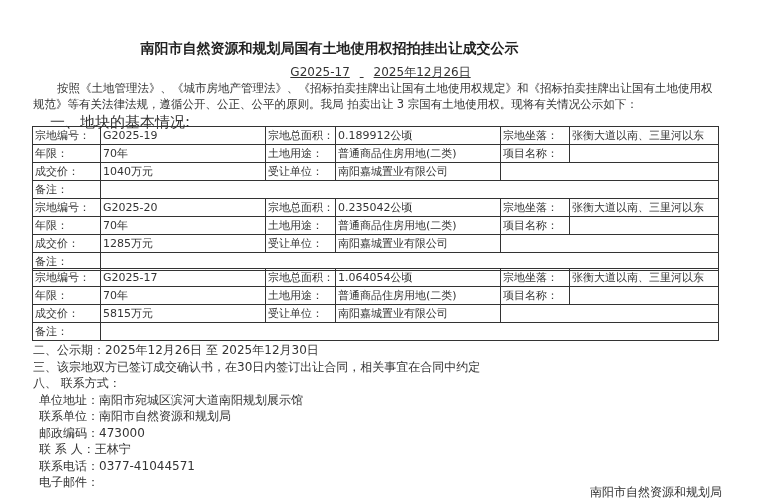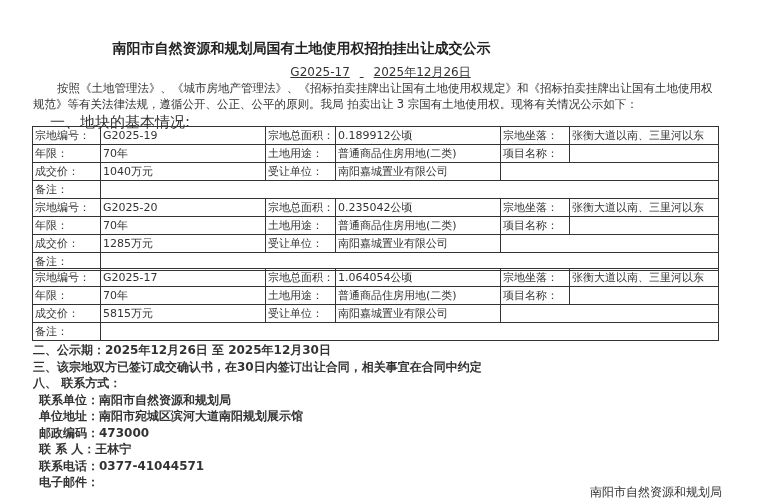--- a/index.html
+++ b/index.html
@@ -3,42 +3,42 @@
 <meta charset="utf-8">
 <style>
   html, body { margin:0; padding:0; }
   body {
     width:761px; height:504px; overflow:hidden; background:#ffffff;
     font-family: "DejaVu Sans", "Liberation Sans", sans-serif;
     color:#333333; font-size:11.5px; position:relative;
   }
   .title {
     position:absolute; left:0; top:40px; width:603px; text-align:center;
-    font-size:14px; font-weight:bold; color:#222;
+    font-size:14px; font-weight:bold; color:#222;padding-left:28px;
   }
   .subtitle {
     position:absolute; left:0; top:64px; width:761px; text-align:center;
     font-size:12px; color:#333;text-decoration:underline;
   }
   .subtitle span { margin:0 10px; }
   .para {
     position:absolute; left:33px; top:80px; width:690px; line-height:16px;
     font-size:11.5px; text-indent:24px;
   }
   .section-label { position:absolute; left:50px; font-size:15px; }
   table.parcel {
     position:absolute; left:32px; width:686px; border-collapse:collapse;
     table-layout:fixed; font-size:11px;
   }
   table.parcel td {
     border:1px solid #333; height:17px; padding:0 2px; line-height:17px;
     white-space:nowrap; overflow:hidden; color:#333;margin-top:36px;
   }
   .lines { position:absolute; left:33px; top:342px; line-height:16.5px; font-size:12px; }
-  .lines div { white-space:nowrap;font-weight:bold; }
+  .lines div { white-space:nowrap; }
   .indent { padding-left:6px; }
   .sign { position:absolute; left:590px; top:484px; font-size:12px;font-family:Liberation Serif, serif; }
 </style>
 </head>
 <body>
 
 <div class="title">南阳市自然资源和规划局国有土地使用权招拍挂出让成交公示</div>
 <div class="subtitle">
   <span>G2025-17</span>
   <span>2025年12月26日</span>
@@ -163,21 +163,21 @@
     <td>备注：</td>
     <td colspan="5"></td>
   </tr>
 </tbody>
   </table>
 
 <div class="lines">
   <div>二、公示期：2025年12月26日 至 2025年12月30日</div>
   <div>三、该宗地双方已签订成交确认书，在30日内签订出让合同，相关事宜在合同中约定</div>
   <div>八、 联系方式：</div>
+  <div class="indent">单位地址：南阳市宛城区滨河大道南阳规划展示馆</div>
   <div class="indent">联系单位：南阳市自然资源和规划局</div>
-  <div class="indent">单位地址：南阳市宛城区滨河大道南阳规划展示馆</div>
   <div class="indent">邮政编码：473000</div>
   <div class="indent">联 系 人：王林宁</div>
   <div class="indent">联系电话：0377-41044571</div>
   <div class="indent">电子邮件：</div>
 </div>
 
 <div class="sign">南阳市自然资源和规划局</div>
 
 </body></html>

